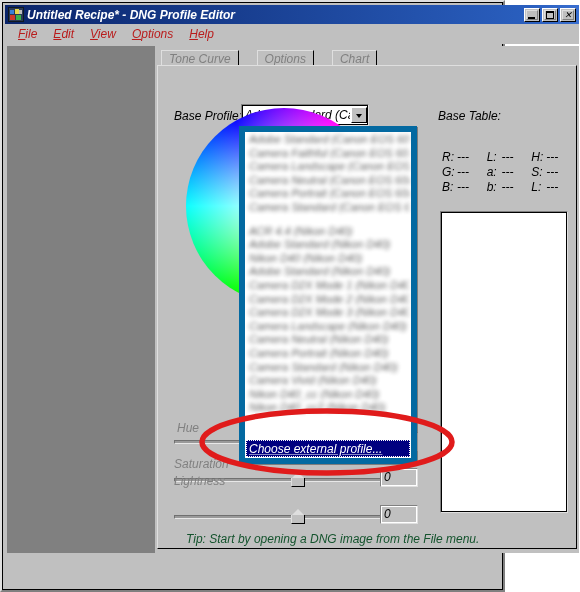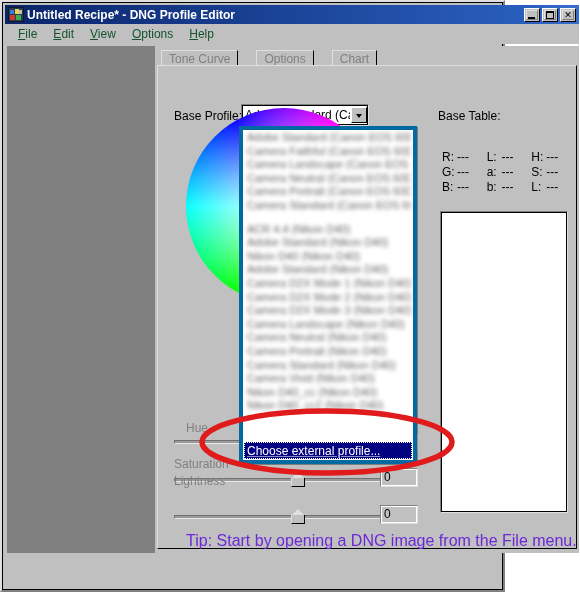--- a/index.html
+++ b/index.html
@@ -22,20 +22,21 @@
     width: 505px; height: 592px;
     box-sizing: border-box;
     background: #c0c0c0;
     border: 2px solid #c0c0c0;
     border-top-color: #dfdfdf;
     border-left-color: #dfdfdf;
     border-right-color: #808080;
     border-bottom-color: #808080;
     outline: 1px solid #000;
     outline-offset: -3px;
+    font-style: italic;
   }
 
   
   #titlebar {
     position: absolute;
     left: 3px; top: 3px;
     width: 574px; height: 19px;
     background: linear-gradient(to right, #0a246a 0%, #2a5fbf 92%, #3a6fd0 100%);
     display: flex;
     align-items: center;
@@ -107,21 +108,21 @@
     left: 3px; top: 22px;
     width: 574px; height: 20px;
     background: #c0c0c0;
     display: flex;
     align-items: center;
     padding-left: 5px;
     box-sizing: border-box;
   }
   .menu-item {
     font-size: 12px;
-    color: #14532d;
+    color: #b91c1c;
     padding: 2px 8px;
     white-space: nowrap;
   }
   .menu-item u { text-decoration: underline; }
 
   
   #image-panel {
     position: absolute;
     left: 5px; top: 44px;
     width: 148px; height: 507px;
@@ -324,21 +325,21 @@
     outline-offset: -2px;
   }
 
   
   #dropdown {
     position: absolute;
     left: 81px; top: 60px;
     width: 178px; height: 338px;
     box-sizing: border-box;
     background: #ffffff;
-    border: 4px solid #0369a1;
+    border: 6px solid #0369a1;
     z-index: 40;
     overflow: hidden;
     box-shadow: 1px 1px 0 rgba(0,0,0,0.35);
   }
   #dd-blur {
     position: absolute;
     left: 0; top: 0; right: 0;
     padding: 1px 2px 0 4px;
     filter: blur(1.9px);
     opacity: 0.72;
@@ -377,22 +378,22 @@
     left: 0; top: 0;
     width: 580px; height: 592px;
     pointer-events: none;
     z-index: 60;
   }
 
   
   #tip {
     position: absolute;
     left: 28px; top: 466px;
-    font-size: 16px;
-    color: #6d28d9;
+    font-size: 12px;
+    color: #14532d;
     white-space: nowrap;
   }
 </style>
 </head>
 <body>
 
 <div id="window">
 
   <div id="titlebar">
     <div id="app-icon">
@@ -472,21 +473,21 @@
             <td class="v">---</td>
             <td class="k">L:</td>
             <td class="v">---</td>
           </tr>
         </tbody>
           </table>
       </div>
 
       <div id="preview-box"></div>
 
-      <div class="lbl dim" style="left:28px; top:355px;">Hue</div>
+      <div class="lbl dim" style="left:19px; top:355px;">Hue</div>
       <div class="slider-track" style="left:16px; top:374px; width:244px;"></div>
       <div class="numbox" style="left:222px; top:366px; width:38px; height:19px;"></div>
 
       <div class="lbl dim" style="left:16px; top:391px;text-align:right;">Saturation</div>
       <div class="slider-track" style="left:16px; top:412px; width:244px;"></div>
       <div class="slider-thumb" style="left:133px; top:406px;">
         <div class="tri"></div>
           <div class="body"></div>
       </div>
       <div class="numbox" style="left:222px; top:402px; width:38px; height:19px;">0</div>

